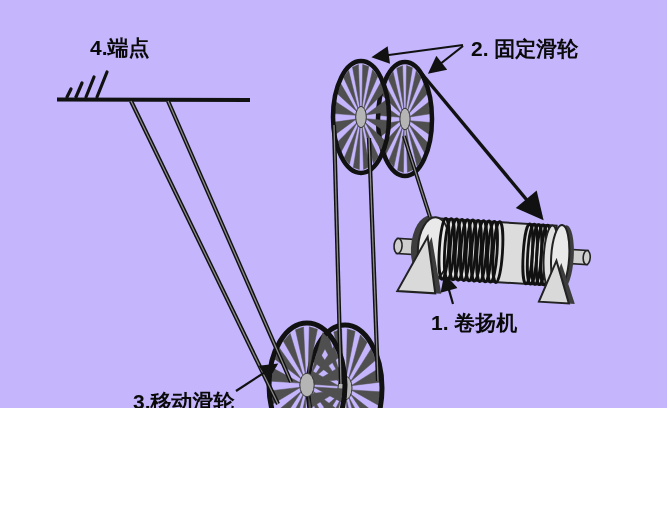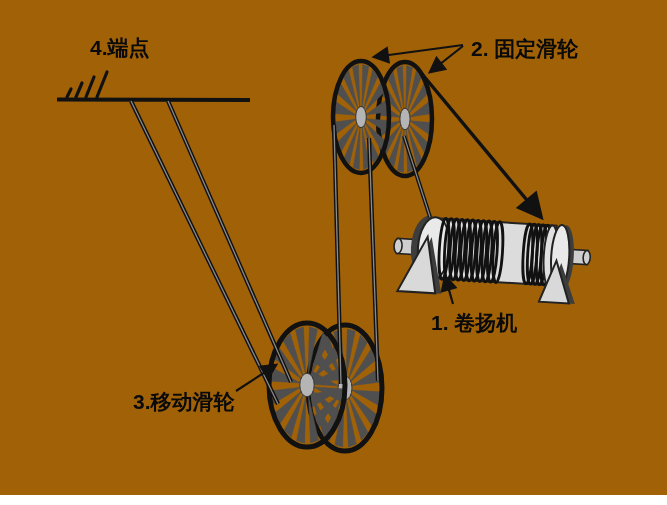--- a/index.html
+++ b/index.html
@@ -1,20 +1,20 @@
 <!DOCTYPE html>
 <html><head>
 <meta charset="utf-8">
 <style>
   html, body { margin: 0; padding: 0; background: #ffffff; }
   #stage {
     position: relative;
     width: 667px;
-    height: 495px;
-    background: #a16207;
+    height: 408px;
+    background: #c4b5fd;
     overflow: hidden;
     font-family: "Liberation Sans", sans-serif;
   }
   #stage svg { position: absolute; left: 0; top: 0; }
   text.part-label {
     font-family: "Liberation Sans", "DejaVu Sans", sans-serif;
     font-weight: bold;
     font-size: 21px;
     fill: #0a0a0a;
   }

